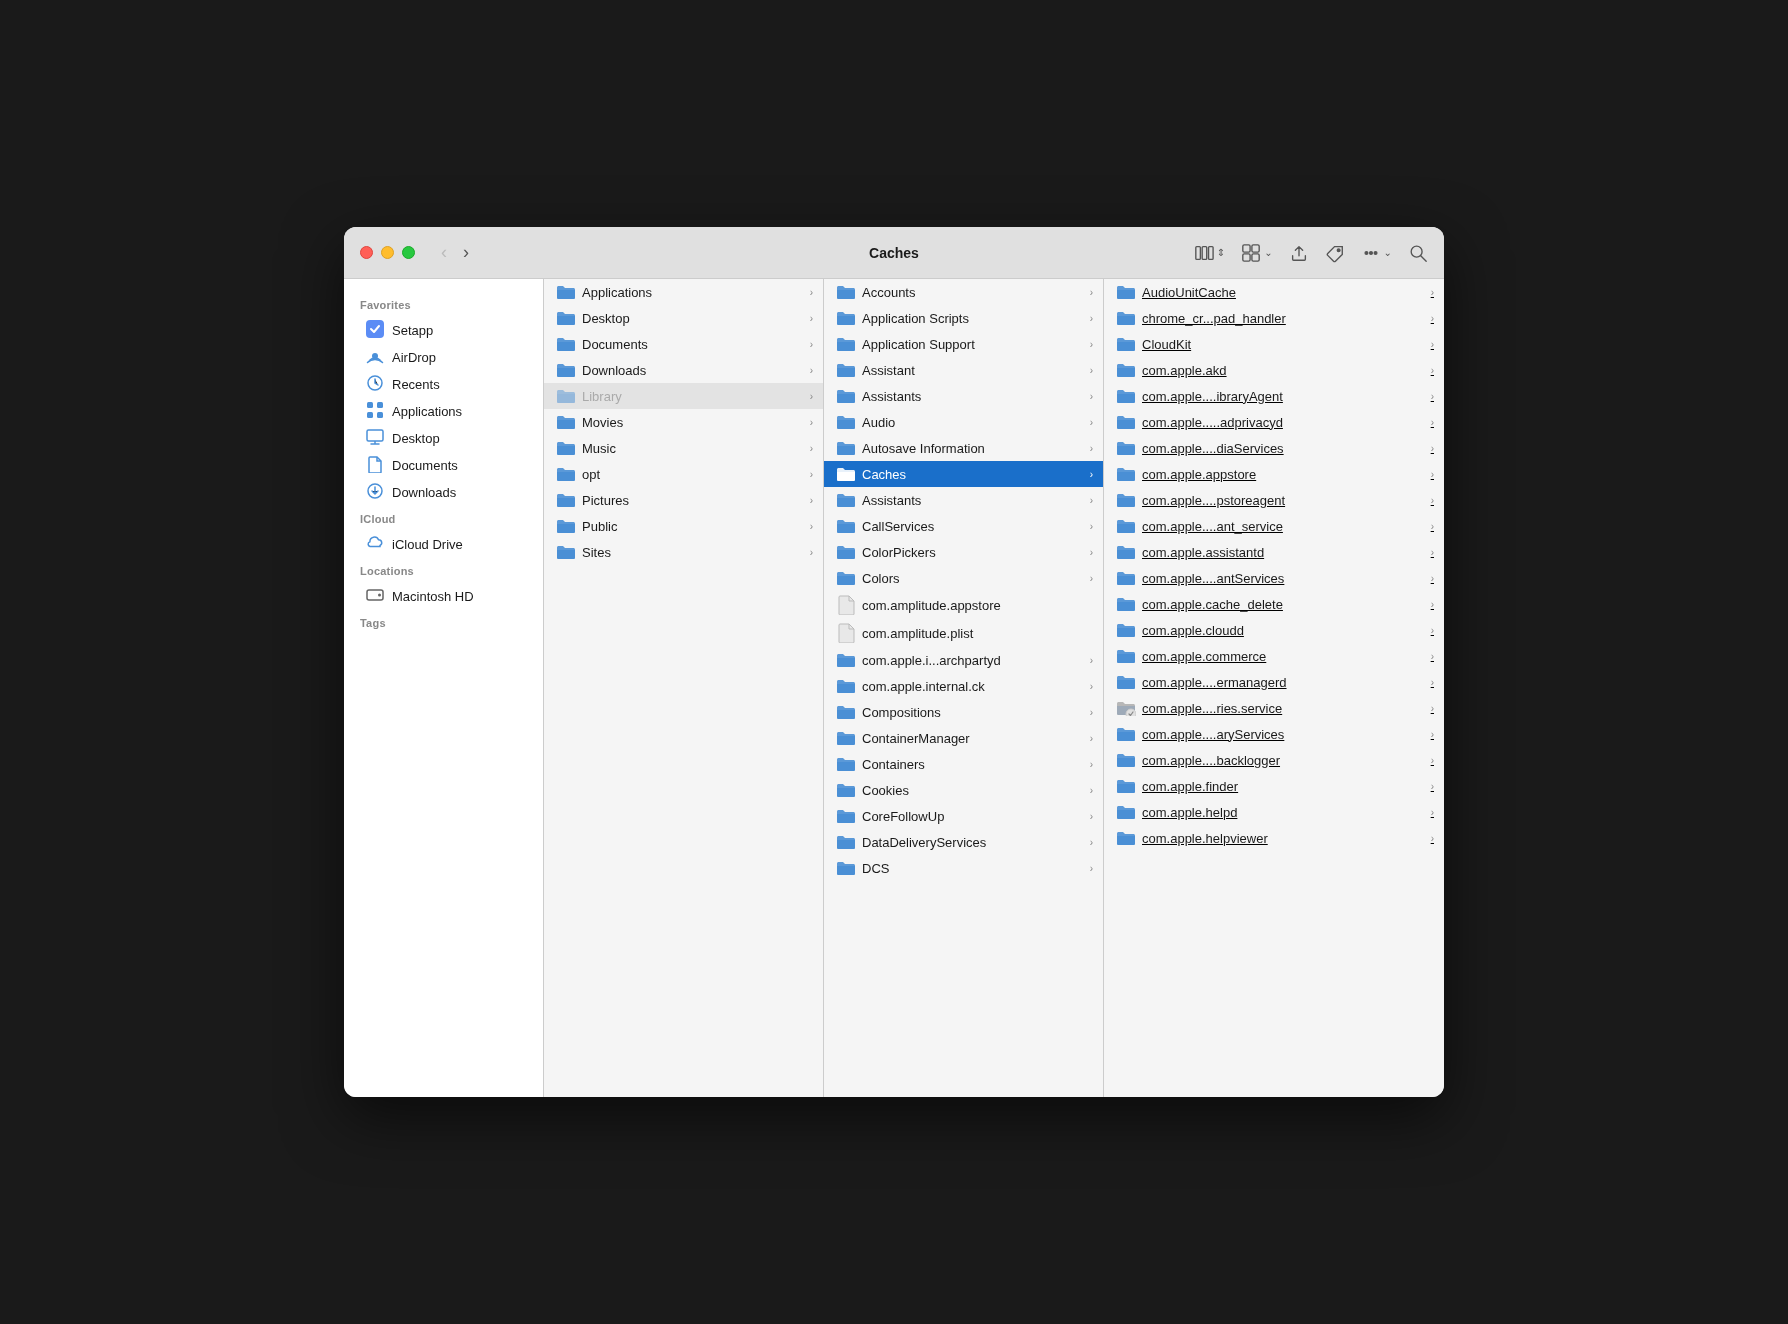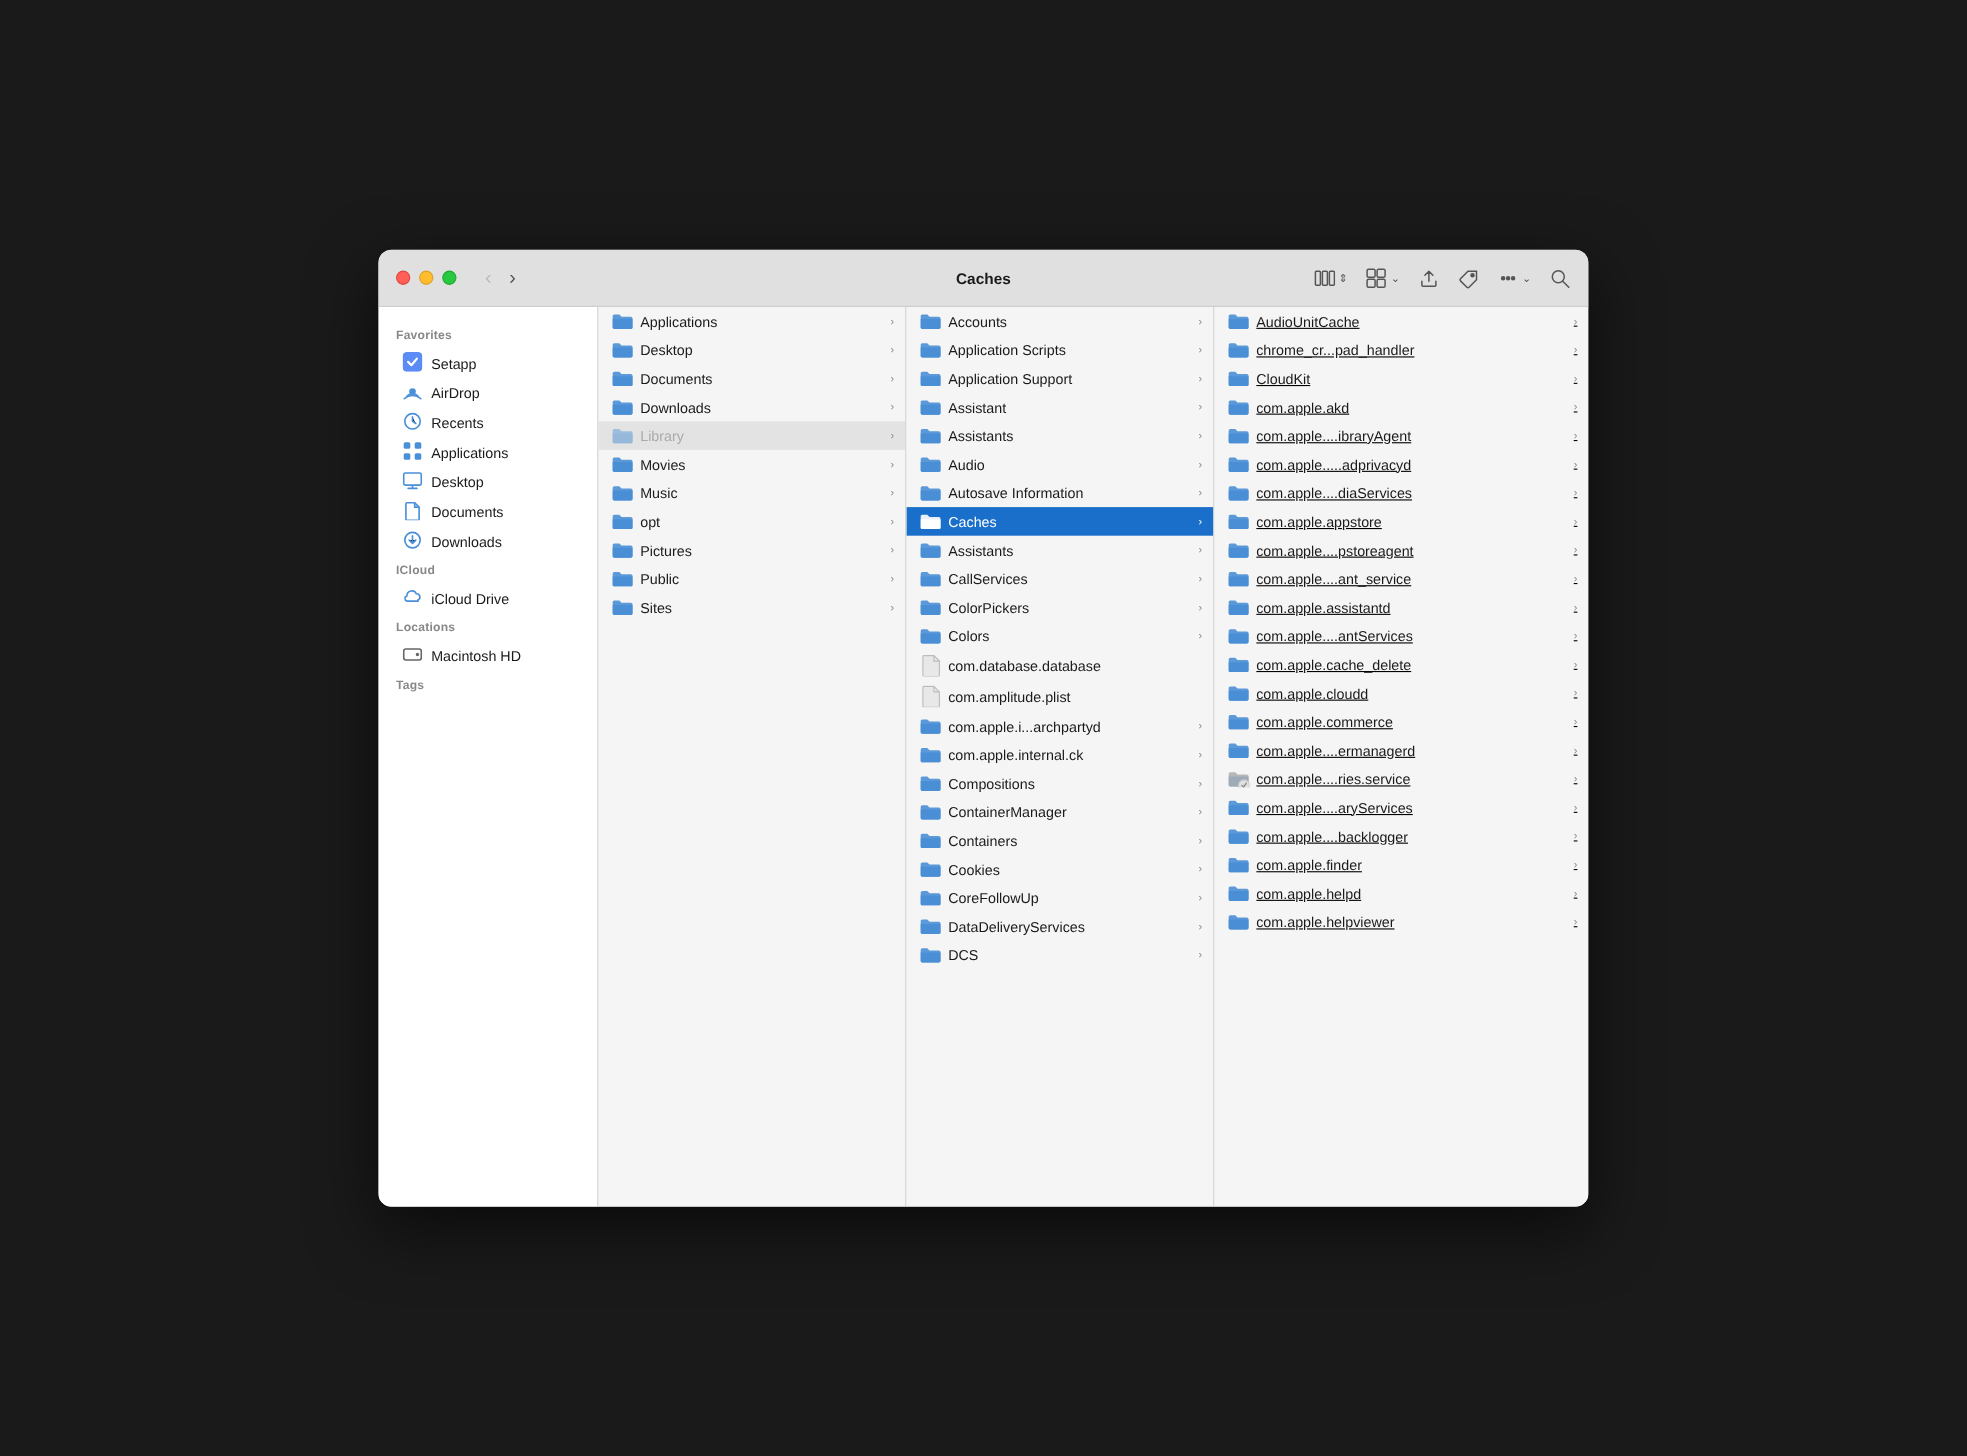--- a/index.html
+++ b/index.html
@@ -615,21 +615,21 @@
     <span class="item-label">Colors</span>
     <span class="chevron">›</span>
   </div>
           <div class="column-item">
     <div class="file-icon">
               <svg width="18" height="20" viewBox="0 0 18 20" fill="none">
     <path d="M2 2C2 1.45 2.45 1 3 1h9l5 5v13c0 .55-.45 1-1 1H3c-.55 0-1-.45-1-1V2z" fill="#e8e8e8" stroke="#bbb" stroke-width="1"></path>
     <path d="M12 1v5h5" stroke="#bbb" stroke-width="1" fill="none"></path>
   </svg>
             </div>
-    <span class="item-label">com.database.database</span>
+    <span class="item-label">com.amplitude.appstore</span>
 
   </div>
           <div class="column-item">
     <div class="file-icon">
               <svg width="18" height="20" viewBox="0 0 18 20" fill="none">
     <path d="M2 2C2 1.45 2.45 1 3 1h9l5 5v13c0 .55-.45 1-1 1H3c-.55 0-1-.45-1-1V2z" fill="#e8e8e8" stroke="#bbb" stroke-width="1"></path>
     <path d="M12 1v5h5" stroke="#bbb" stroke-width="1" fill="none"></path>
   </svg>
             </div>
     <span class="item-label">com.amplitude.plist</span>

